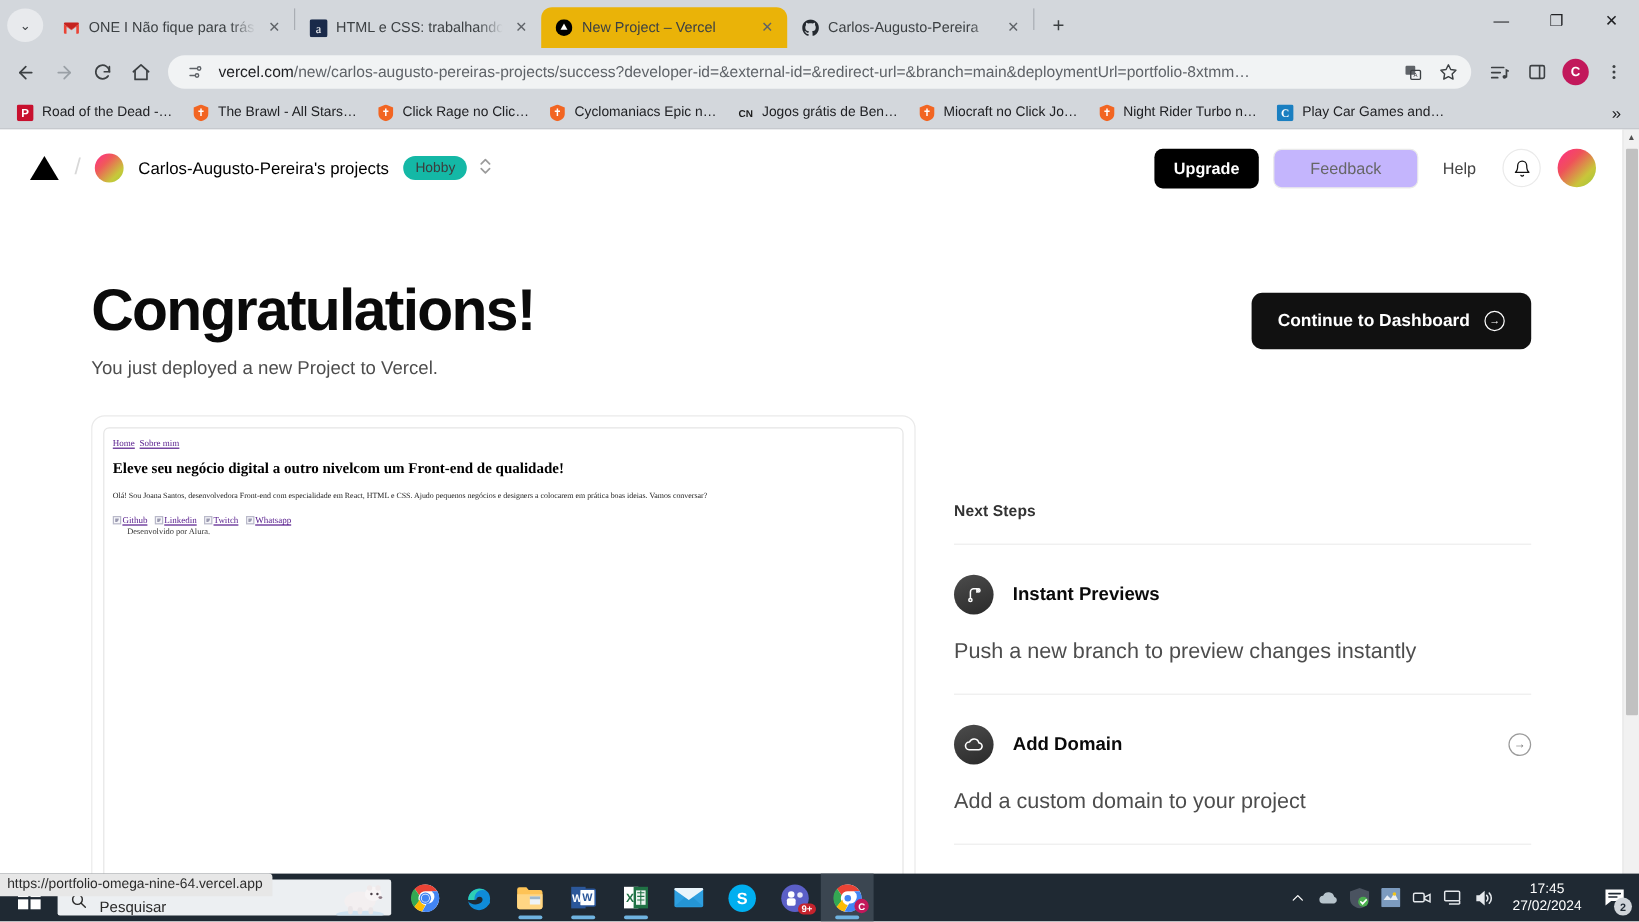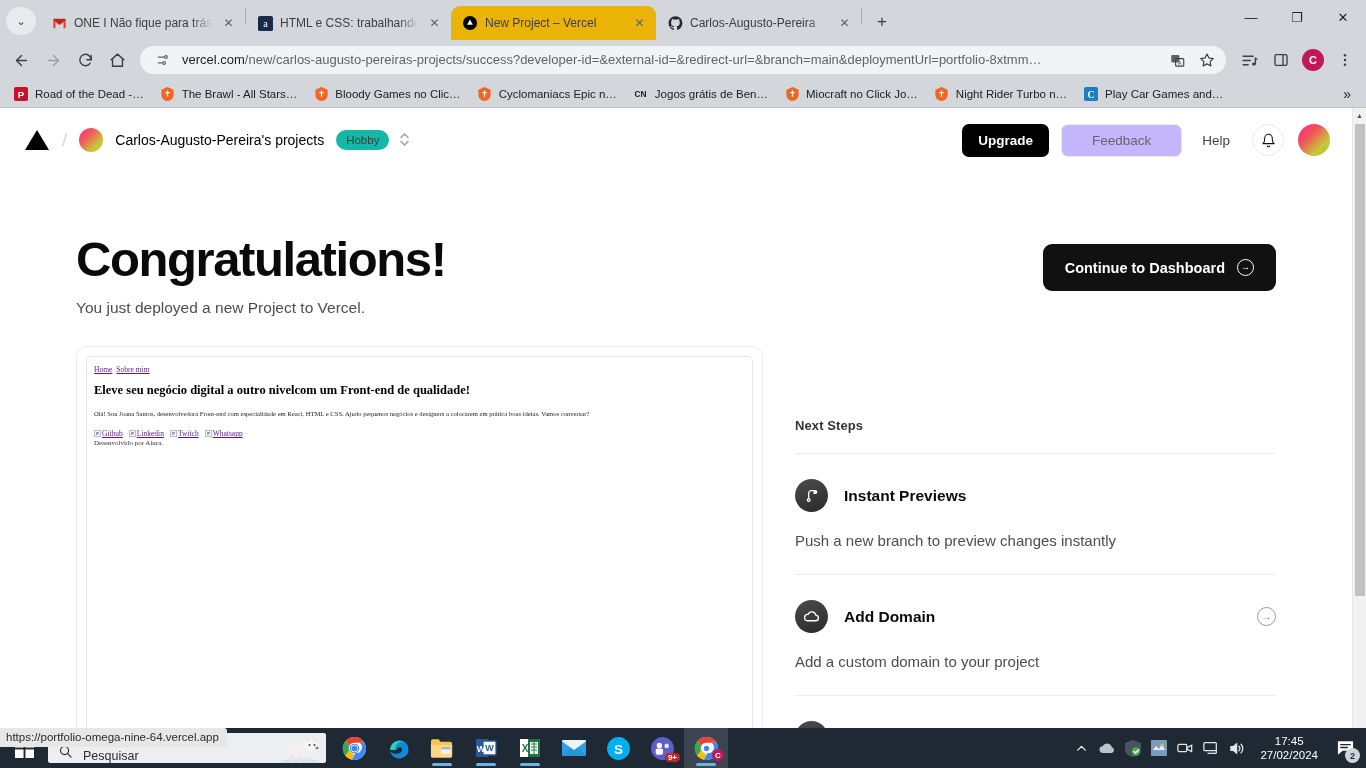--- a/index.html
+++ b/index.html
@@ -180,39 +180,39 @@
     display: inline-block; width: 7px; height: 7px; vertical-align: -1px;
     border: 1px solid #b9b9c9; background: #f6f6fa; margin-right: 1px;
     position: relative;
   }
   .pf-links .brokenimg::after, .pf-img .brokenimg::after {
     content:""; position:absolute; left:1px; top:1px; width:3px; height:3px;
     background:#9a9ab0; border-radius:0 0 3px 0;
   }
   .pf-links a { color: #551a8b; text-decoration: underline; margin-right: 6px; }
   .pf-img { font-size: 7.5px; color: #222; margin-bottom: 14px; }
-  .pf-footer { font-size: 7px; color: #333; }
+  .pf-footer { font-size: 7px; color: #333; margin-left: 12px; }
 
   .next-steps { flex: 1; padding-top: 72px; }
   .ns-title { font-size: 13px; font-weight: 700; color: #333; letter-spacing: .1px; }
   .ns-divider { height: 1px; background: #ededed; margin: 20px 0 0 0; }
   .ns-item { padding: 25px 0 0 0; }
   .ns-head { display: flex; align-items: center; gap: 16px; }
   .ns-circle {
     width: 33px; height: 33px; border-radius: 50%; flex: none;
     background: linear-gradient(160deg, #4c4c4c, #2a2a2a);
     display: flex; align-items: center; justify-content: center;
   }
   .ns-label { font-size: 15.5px; font-weight: 700; color: #0a0a0a; flex: 1; }
   .ns-arrow {
     width: 19px; height: 19px; border-radius: 50%; border: 1.3px solid #9b9b9b;
     display: flex; align-items: center; justify-content: center;
     font-size: 10px; color: #6b6b6b; flex: none; line-height: 1;
   }
-  .ns-desc { font-size: 15px; color: #4d4d4d; margin-top: 20px; }
+  .ns-desc { font-size: 18px; color: #4d4d4d; margin-top: 20px; }
 
   
   .page-scrollbar {
     position: absolute; right: 0; top: 0; width: 14px; height: 639px;
     background: #f1f1f1; border-left: 1px solid #e6e6e6;
   }
   .sb-arrow { height: 14px; display: flex; align-items: center; justify-content: center;
               font-size: 7px; color: #505050; }
   .sb-thumb {
     position: absolute; left: 2px; width: 10px; top: 16px; height: 472px;
@@ -429,21 +429,21 @@
         </span>
       <span>The Brawl - All Stars…</span>
     </div>
     <div class="bm">
       <span class="bmicon">
           <svg width="13" height="14" viewBox="0 0 14 16">
             <path d="M7 0l7 3v6c0 4-3.2 6.3-7 7-3.8-.7-7-3-7-7V3z" fill="#f26522"></path>
             <path d="M7 4v7M4.5 6.5h5" stroke="#fff" stroke-width="1.4"></path>
           </svg>
         </span>
-      <span>Bloody Games no Clic…</span>
+      <span>Click Rage no Clic…</span>
     </div>
     <div class="bm">
       <span class="bmicon">
           <svg width="13" height="14" viewBox="0 0 14 16">
             <path d="M7 0l7 3v6c0 4-3.2 6.3-7 7-3.8-.7-7-3-7-7V3z" fill="#f26522"></path>
             <path d="M7 4v7M4.5 6.5h5" stroke="#fff" stroke-width="1.4"></path>
           </svg>
         </span>
       <span>Cyclomaniacs Epic n…</span>
     </div>

